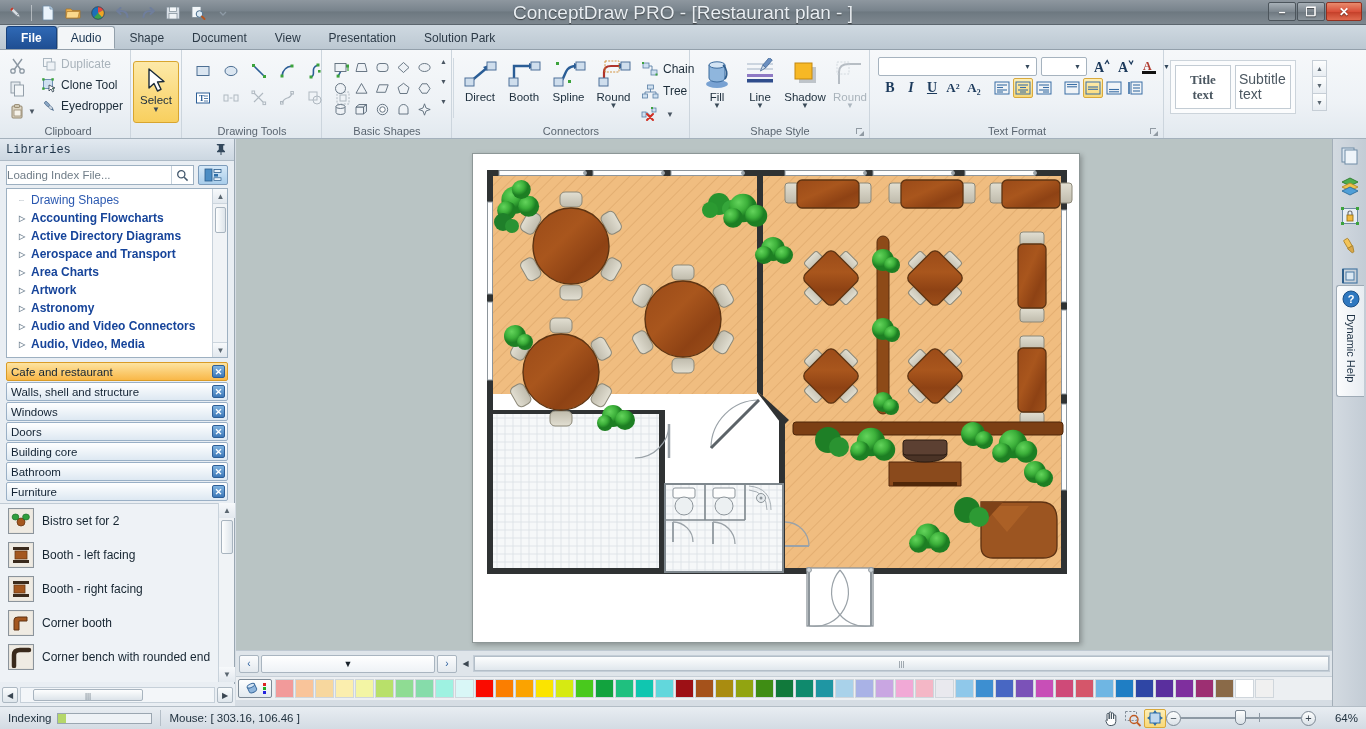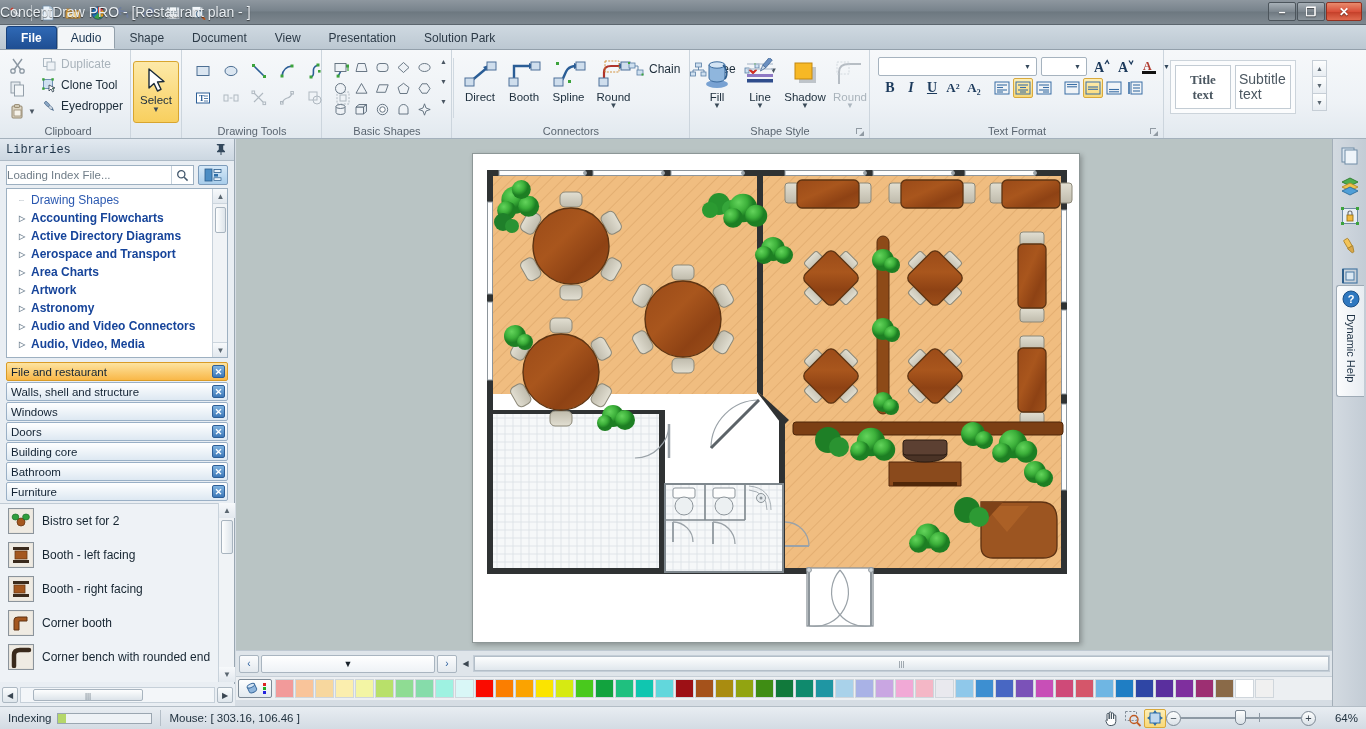--- a/index.html
+++ b/index.html
@@ -21,21 +21,21 @@
     border-bottom: 1px solid #5c666e;
   }
   .qat { position:absolute; left:4px; top:2px; display:flex; align-items:center; gap:3px; }
   .qat-btn {
     width:22px; height:21px; display:flex; align-items:center; justify-content:center;
     cursor:pointer; border-radius:2px;
   }
   .qat-sep { width:1px; height:16px; background: rgba(255,255,255,0.45); margin:0 2px; }
   .title-text {
     position:absolute; left:0; top:0; width:1366px; height:25px;
-    line-height:25px; color:#e9eef2; font-size:14px;
+    line-height:25px; text-align:center; color:#e9eef2; font-size:19px;
     text-shadow: 0 1px 1px rgba(0,0,0,0.55);
     pointer-events:none;
   }
   .wincontrols { position:absolute; right:4px; top:2px; display:flex; gap:1px; }
   .wc {
     width:28px; height:19px; border:1px solid #4c555c; border-radius:2px;
     display:flex; align-items:center; justify-content:center;
     background: linear-gradient(to bottom, #a7b0b7, #7d878f 50%, #6d777f 51%, #8a949b);
     cursor:pointer;
   }
@@ -766,21 +766,21 @@
               <polygon points="31,8 24,5 24,11" fill="#2a5d96"></polygon>
               <rect x="4" y="20" width="9" height="8" fill="#cfdeed" stroke="#4e7099" stroke-width="1"></rect>
               <rect x="26" y="4" width="9" height="8" fill="#cfdeed" stroke="#4e7099" stroke-width="1"></rect>
               <rect x="10" y="3" width="14" height="11" fill="none" stroke="#d08a2c" stroke-width=".9" stroke-dasharray="2 1.2"></rect>
             </svg>
           <span class="lbl">Round</span>
           <span class="caret">▼</span>
         </div>
       </div>
       <div style="position:absolute;left:1px;top:8px;width:1px;height:60px;background:#d0d9e1;"></div>
-      <div style="position:absolute;left:172px;top:9px;display:flex;flex-direction:row;gap:2px;">
+      <div style="position:absolute;left:186px;top:9px;display:flex;flex-direction:column;gap:2px;">
         <div class="sm-btn">
           <span class="icobox">
             <svg width="17" height="15" viewBox="0 0 17 15">
                 <rect x="1" y="1" width="6" height="5" fill="#cfe0f0" stroke="#5a7fa6" stroke-width=".8"></rect>
                 <rect x="9" y="8" width="6" height="5" fill="#cfe0f0" stroke="#5a7fa6" stroke-width=".8"></rect>
                 <path d="M7 4 L10 4 L10 8" fill="none" stroke="#5a7fa6" stroke-width=".9"></path>
                 <rect x="0" y="0" width="2" height="2" fill="#3ca33c"></rect>
                 <rect x="13.5" y="11.5" width="2" height="2" fill="#3ca33c"></rect>
               </svg>
           </span>
@@ -1095,21 +1095,21 @@
       </div>
       <div class="tl-scroll">
         <div class="ar">▲</div>
         <div class="thumb"></div>
         <div class="ar bot">▼</div>
       </div>
     </div>
 
     <div class="libtabs">
       <div class="libtab sel">
-        <span class="nm">File and restaurant</span>
+        <span class="nm">Cafe and restaurant</span>
         <span class="libclose">✕</span>
       </div>
       <div class="libtab">
         <span class="nm">Walls, shell and structure</span>
         <span class="libclose">✕</span>
       </div>
       <div class="libtab">
         <span class="nm">Windows</span>
         <span class="libclose">✕</span>
       </div>

